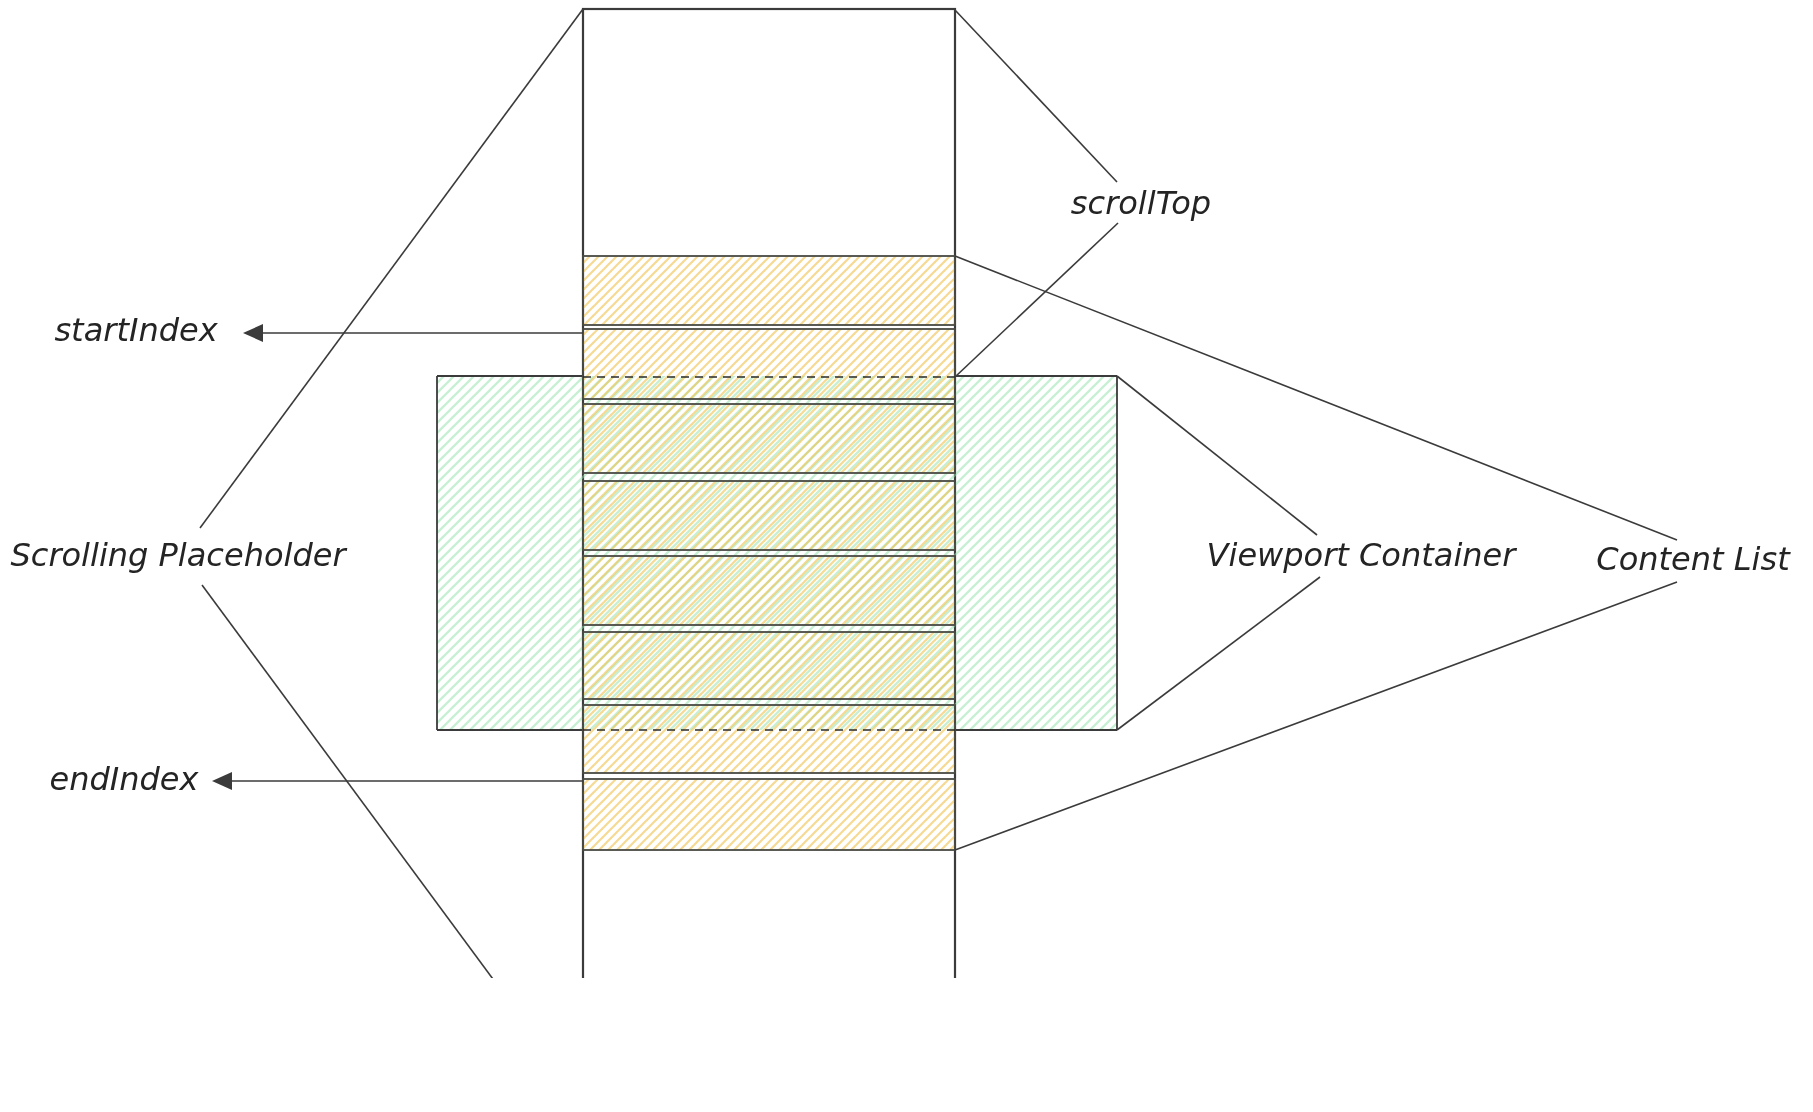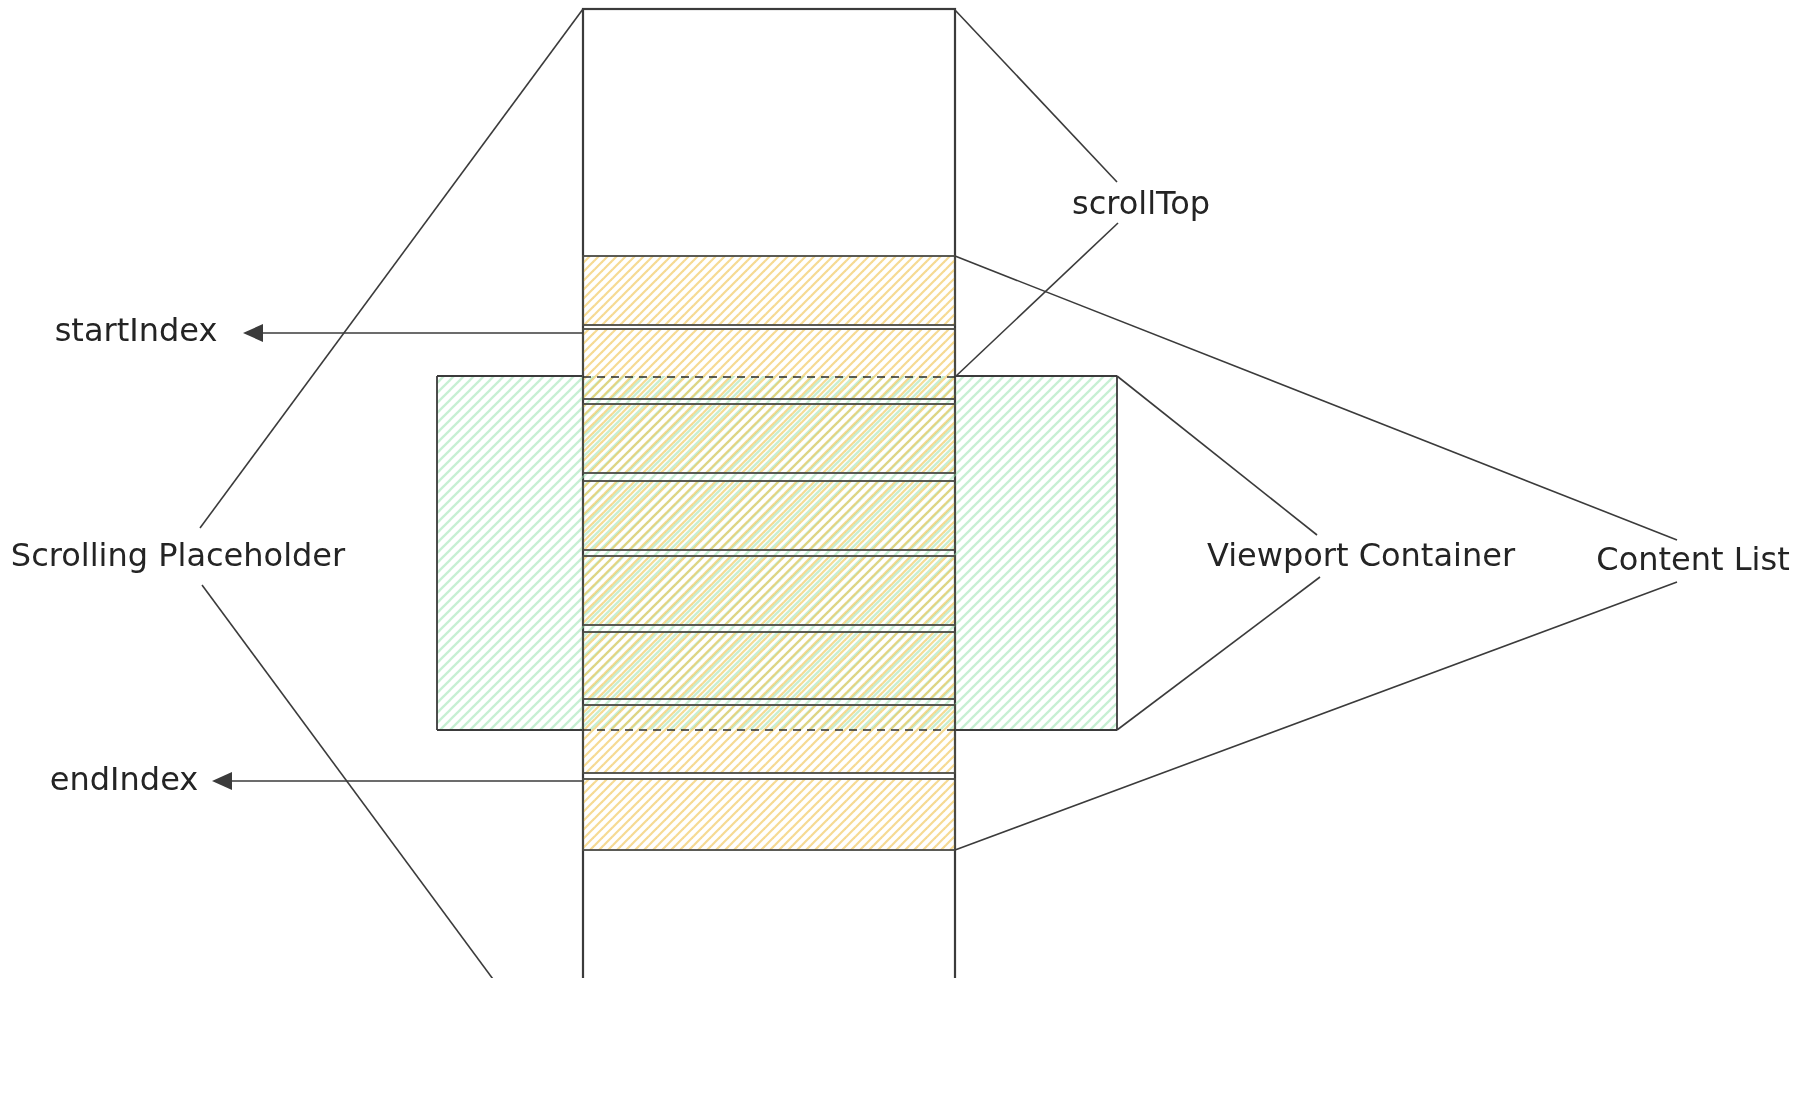--- a/index.html
+++ b/index.html
@@ -14,20 +14,21 @@
     padding: 0;
     background: var(--bg);
     font-family: "DejaVu Sans", sans-serif;
   }
   .canvas {
     position: relative;
     width: 1813px;
     height: 978px;
     background: var(--bg);
     overflow: hidden;
+    font-style: italic;
   }
   svg { display: block; }
   .rect-main {
     fill: #ffffff;
     stroke: var(--ink);
     stroke-width: 2.2;
   }
   .viewport-fill {
     fill: url(#hatchGreen);
   }

